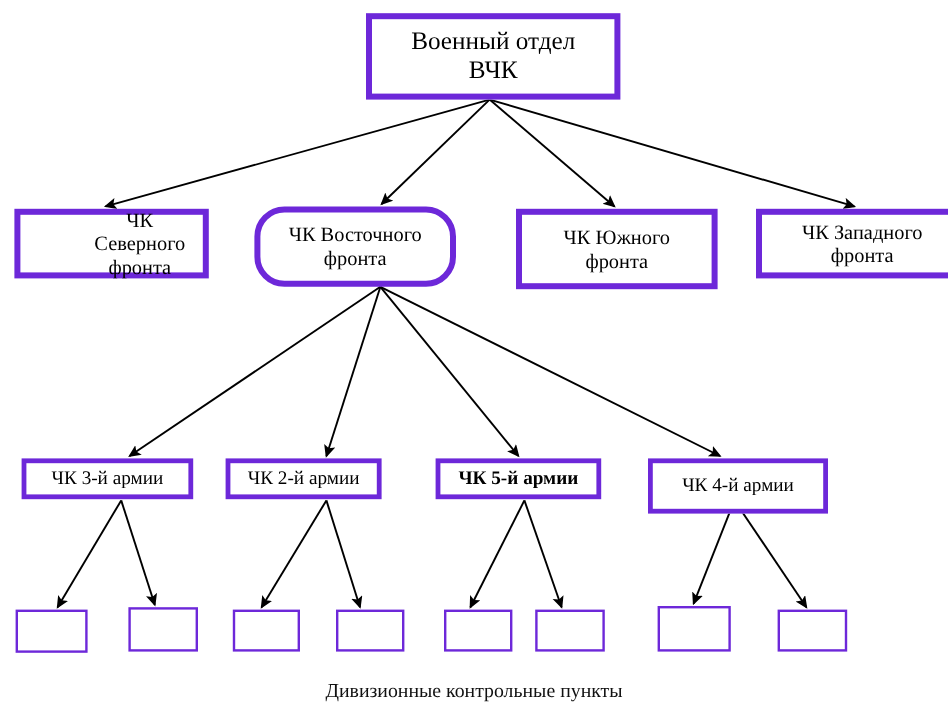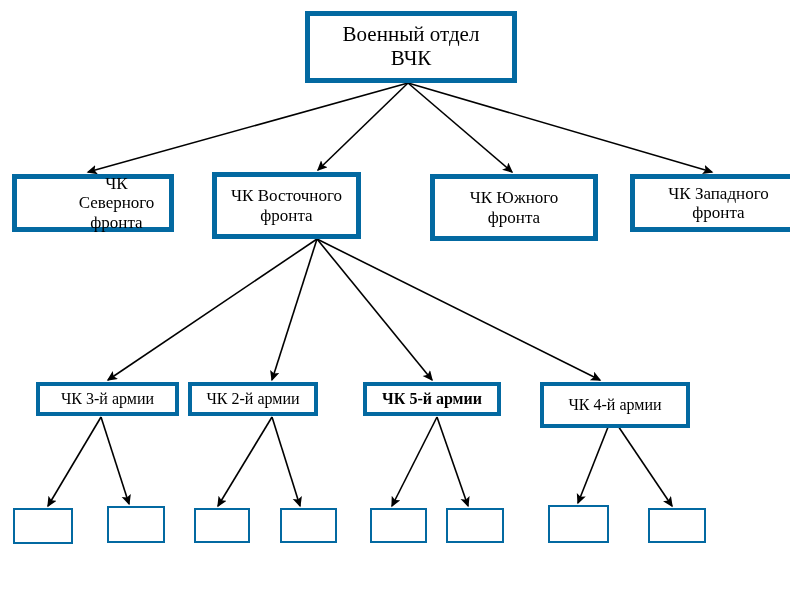--- a/index.html
+++ b/index.html
@@ -21,21 +21,21 @@
     left: 0;
     top: 0;
     width: 790px;
     height: 599px;
     pointer-events: none;
   }
   .node {
     position: absolute;
     box-sizing: border-box;
     background: #ffffff;
-    border: 5px solid #0369a1;
+    border: 5px solid #6d28d9;
     display: flex;
     align-items: center;
     justify-content: center;
     text-align: center;
     color: #000000;
     line-height: 1.12;
     z-index: 2;
   }
   .node .label {
     display: block;
@@ -90,33 +90,33 @@
 
   <div id="node-layer">
       <div class="node node-root" style="left: 305px; top: 11px; width: 212px; height: 72px;">
         <span class="label">Военный отдел
 ВЧК</span>
       </div>
       <div class="node node-front" style="left: 12px; top: 174px; width: 162px; height: 58px; padding-left: 47px;">
         <span class="label">ЧК Северного
 фронта</span>
       </div>
-      <div class="node node-front" style="left: 212px; top: 172px; width: 149px; height: 67px;">
+      <div class="node node-front" style="left: 212px; top: 172px; width: 168px; height: 67px; border-radius: 25px;">
         <span class="label">ЧК Восточного
 фронта</span>
       </div>
       <div class="node node-front" style="left: 430px; top: 174px; width: 168px; height: 67px;">
         <span class="label">ЧК Южного
 фронта</span>
       </div>
       <div class="node node-front" style="left: 630px; top: 174px; width: 177px; height: 58px; align-items: center;">
         <span class="label">ЧК Западного
 фронта</span>
       </div>
-      <div class="node node-army" style="left: 18px; top: 382px; width: 143px; height: 34px; margin-left: 18px;">
+      <div class="node node-army" style="left: 18px; top: 382px; width: 143px; height: 34px;">
         <span class="label">ЧК 3-й армии</span>
       </div>
       <div class="node node-army" style="left: 188px; top: 382px; width: 130px; height: 34px;">
         <span class="label">ЧК 2-й армии</span>
       </div>
       <div class="node node-army" style="left: 363px; top: 382px; width: 138px; height: 34px; font-weight: bold;">
         <span class="label">ЧК 5-й армии</span>
       </div>
       <div class="node node-army" style="left: 540px; top: 382px; width: 150px; height: 46px;">
         <span class="label">ЧК 4-й армии</span>
@@ -140,14 +140,15 @@
         <span class="label"></span>
       </div>
       <div class="node node-leaf" style="left: 548px; top: 505px; width: 61px; height: 38px;">
         <span class="label"></span>
       </div>
       <div class="node node-leaf" style="left: 648px; top: 508px; width: 58px; height: 35px;">
         <span class="label"></span>
       </div>
     </div>
 
+  <div class="caption" style="left: 395px; top: 566px; transform: translateX(-50%);">Дивизионные контрольные пункты</div>
 
 </div>
 
 </body></html>

